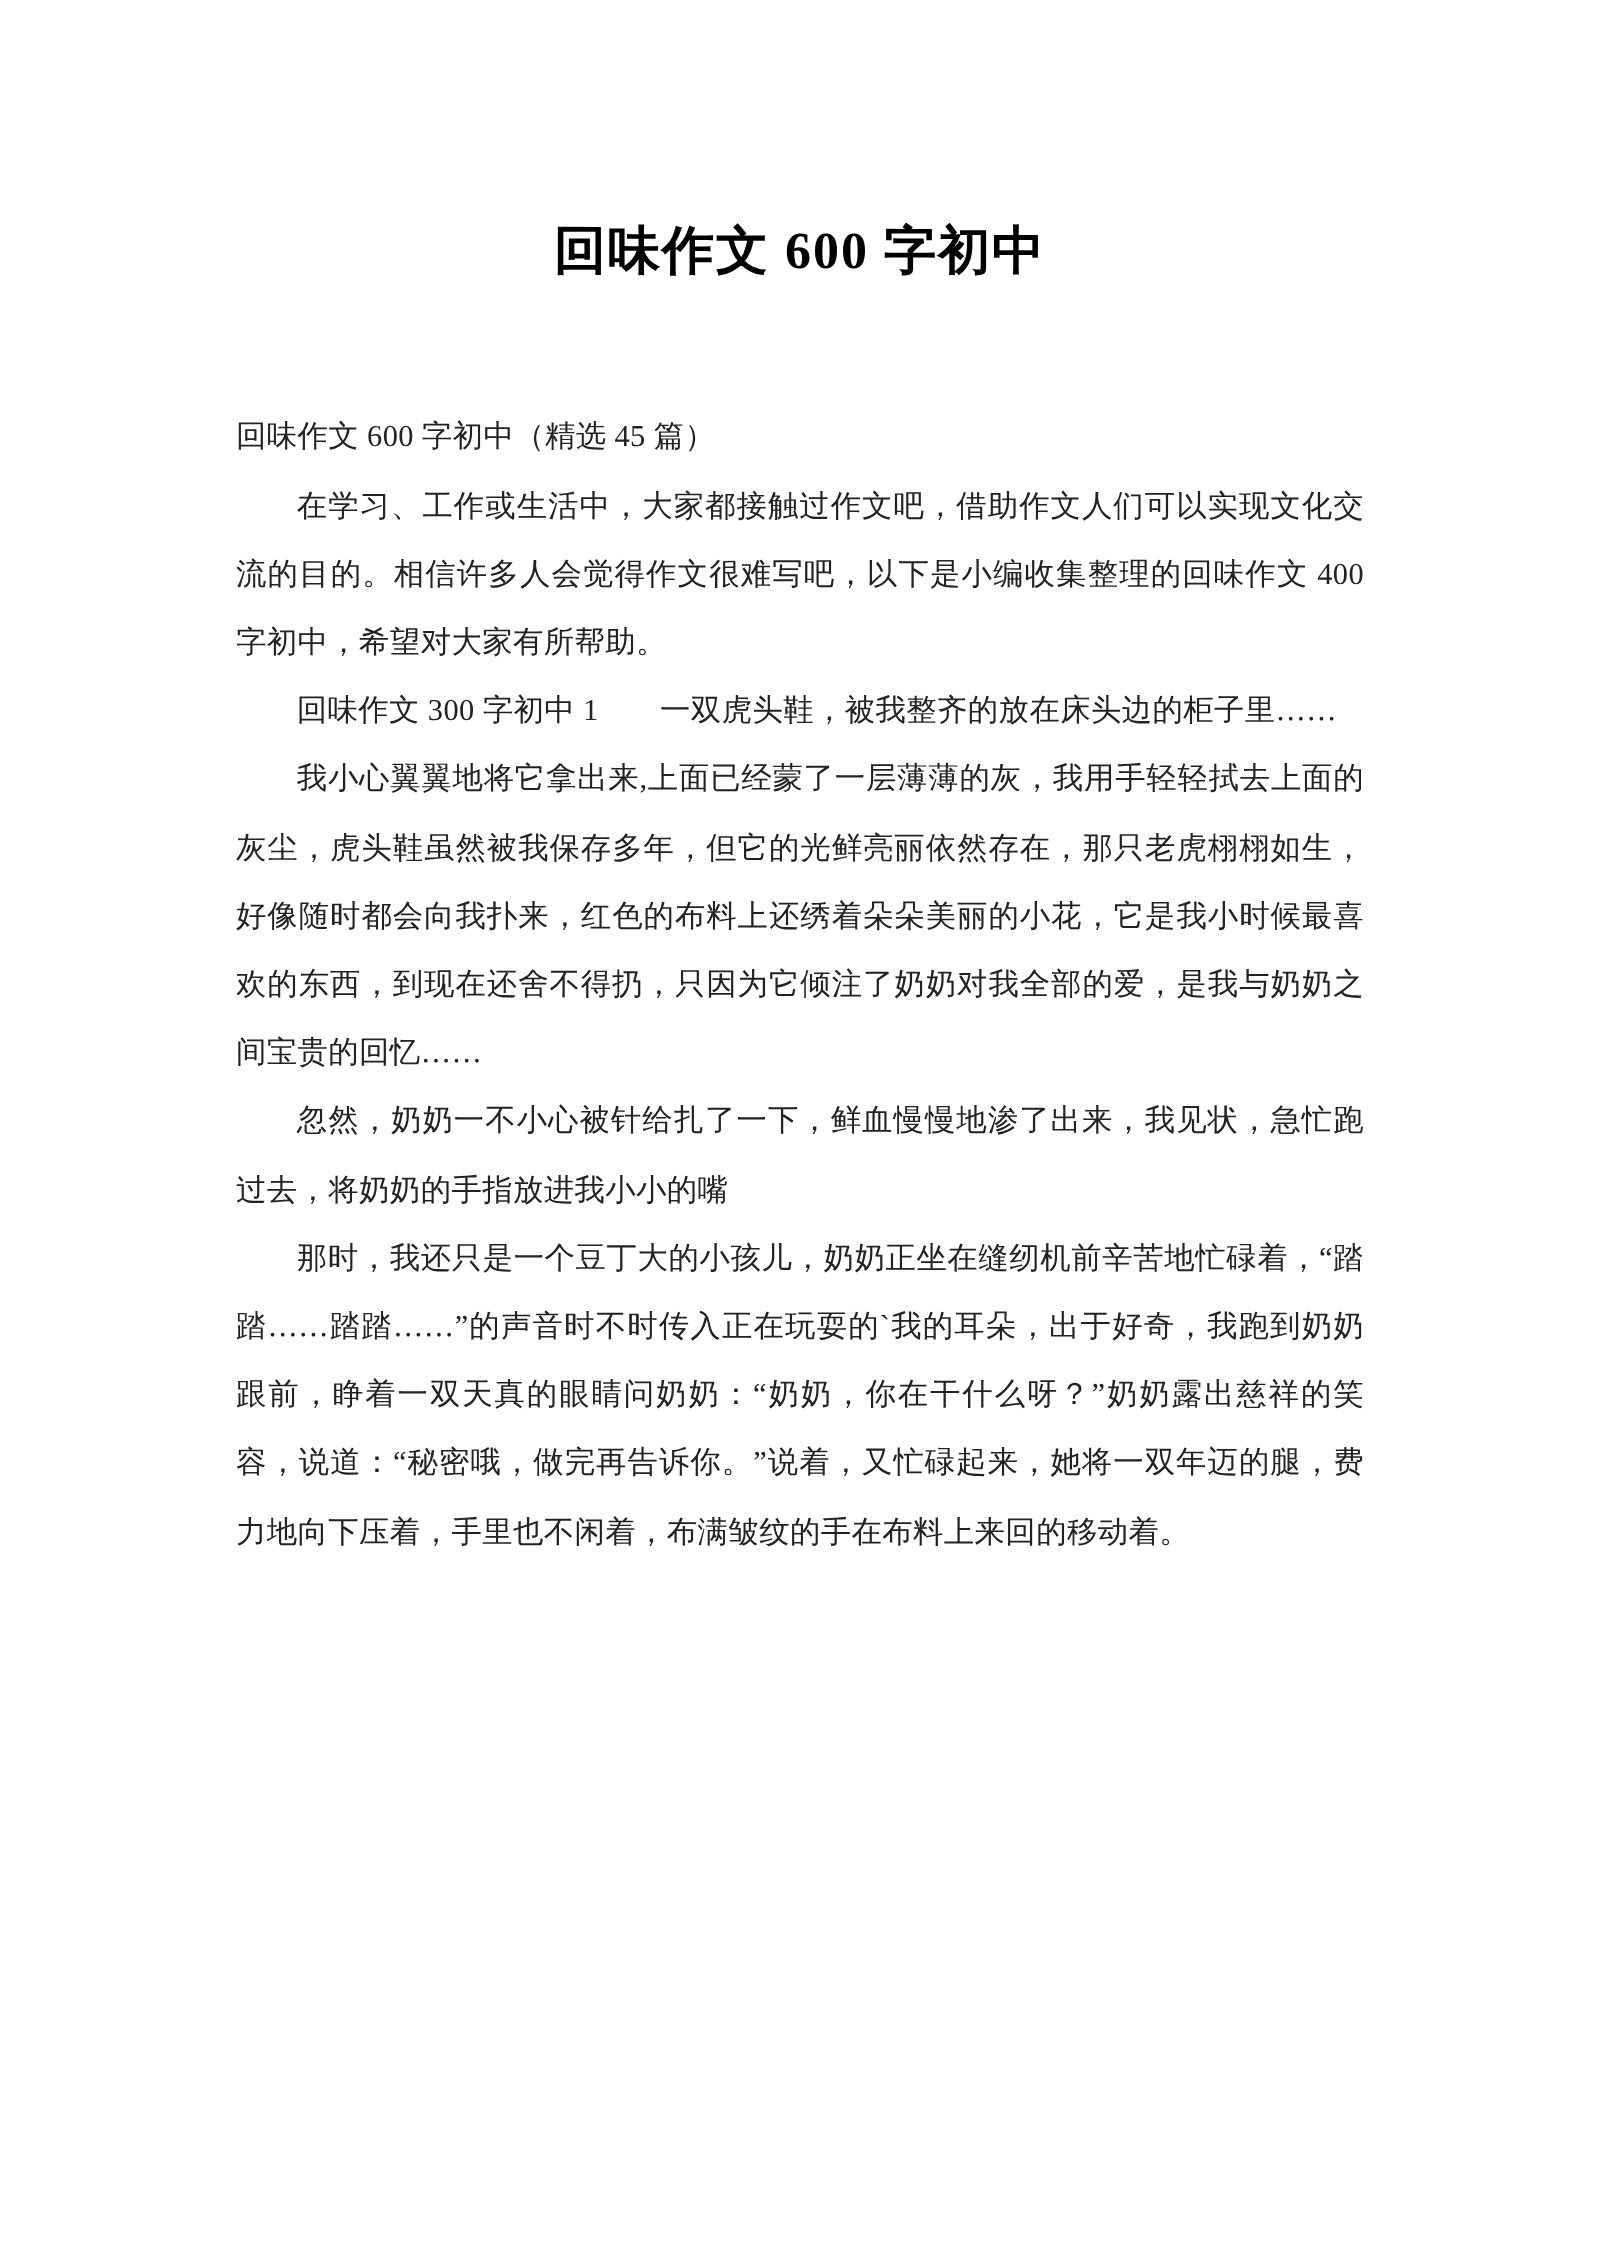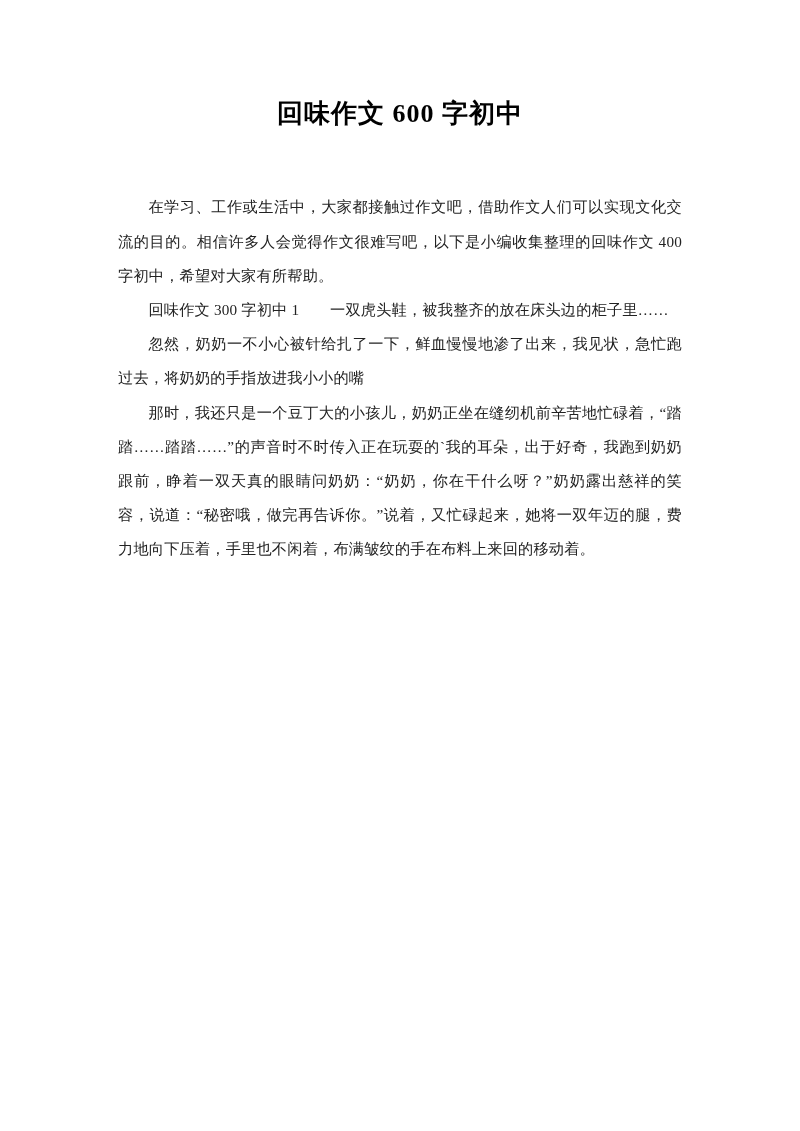--- a/index.html
+++ b/index.html
@@ -13,21 +13,21 @@
     font-family: "Liberation Serif", "DejaVu Serif", serif;
     color: #1a1a1a;
     overflow: hidden;
   }
   .page {
     position: relative;
     width: 800px;
     height: 1131px;
     background: #ffffff;
     box-sizing: border-box;
-    padding: 0 118px;
+    padding: 12px 118px;
   }
   .doc-title {
     margin: 0;
     padding-top: 96px;
     font-size: 26px;
     font-weight: 700;
     text-align: center;
     letter-spacing: 1px;
     line-height: 1.4;
     color: #000000;
@@ -53,24 +53,26 @@
   .fade-4 { color: #575757; }
 </style>
 </head>
 <body>
 
 <div class="page">
 
   <h1 class="doc-title">回味作文 600 字初中</h1>
 
   <div class="body-block">
+    <p class="para fade-1">回味作文 600 字初中（精选 45 篇）</p>
 
     <p class="para indent fade-1">在学习、工作或生活中，大家都接触过作文吧，借助作文人们可以实现文化交流的目的。相信许多人会觉得作文很难写吧，以下是小编收集整理的回味作文 400 字初中，希望对大家有所帮助。</p>
 
     <p class="para indent fade-1">回味作文 300 字初中 1　　一双虎头鞋，被我整齐的放在床头边的柜子里……</p>
 
+    <p class="para indent fade-2">我小心翼翼地将它拿出来,上面已经蒙了一层薄薄的灰，我用手轻轻拭去上面的灰尘，虎头鞋虽然被我保存多年，但它的光鲜亮丽依然存在，那只老虎栩栩如生，好像随时都会向我扑来，红色的布料上还绣着朵朵美丽的小花，它是我小时候最喜欢的东西，到现在还舍不得扔，只因为它倾注了奶奶对我全部的爱，是我与奶奶之间宝贵的回忆……</p>
 
     <p class="para indent fade-4">忽然，奶奶一不小心被针给扎了一下，鲜血慢慢地渗了出来，我见状，急忙跑过去，将奶奶的手指放进我小小的嘴</p>
 
     <p class="para indent fade-3">那时，我还只是一个豆丁大的小孩儿，奶奶正坐在缝纫机前辛苦地忙碌着，“踏踏……踏踏……”的声音时不时传入正在玩耍的`我的耳朵，出于好奇，我跑到奶奶跟前，睁着一双天真的眼睛问奶奶：“奶奶，你在干什么呀？”奶奶露出慈祥的笑容，说道：“秘密哦，做完再告诉你。”说着，又忙碌起来，她将一双年迈的腿，费力地向下压着，手里也不闲着，布满皱纹的手在布料上来回的移动着。</p>
   </div>
 
 </div>
 
 </body></html>

